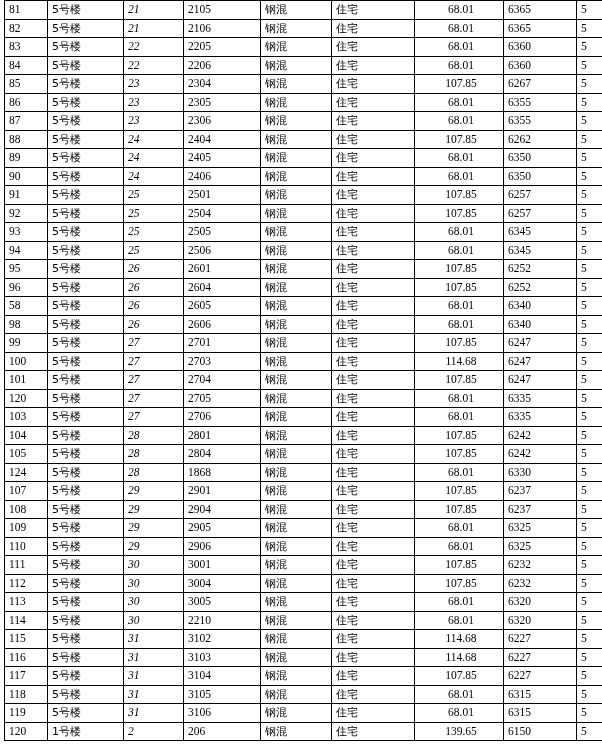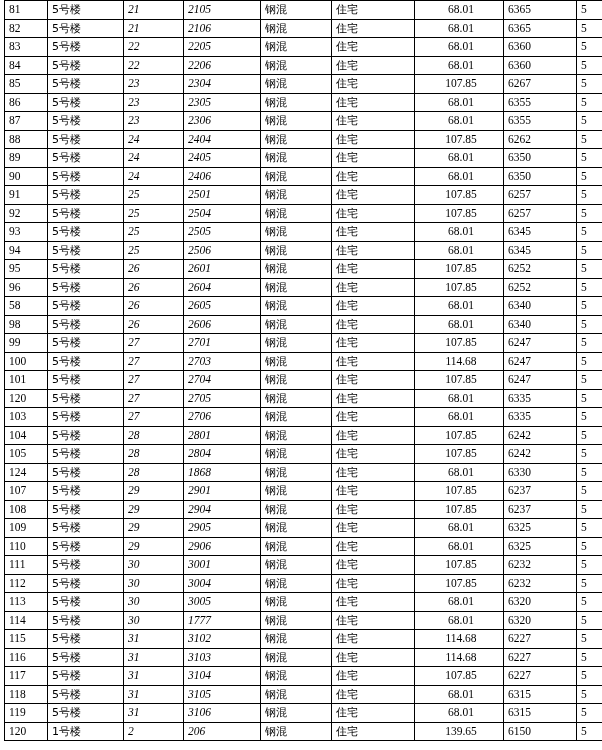--- a/index.html
+++ b/index.html
@@ -32,21 +32,21 @@
     padding: 0 0 0 4px;
     font-size: 11.5px;
     line-height: 17.5px;
     white-space: nowrap;
     overflow: hidden;
     vertical-align: middle;
   }
   td.c-no      { width: 38px; margin-top: 36px; }
   td.c-bldg    { width: 71px; }
   td.c-floor   { width: 55px; font-style: italic; }
-  td.c-room    { width: 72px; font-style: italic; }
+  td.c-room    { width: 72px; }
   td.c-struct  { width: 66px; }
   td.c-use     { width: 78px; }
   td.c-area    { width: 84px; text-align: center; padding-left: 16px; }
   td.c-code    { width: 68px; }
   td.c-last    { width: 57px; }
   .cjk {
     font-family: "DejaVu Sans", "Liberation Sans", sans-serif;
     font-size: 11px;
   }
   .num {
@@ -420,21 +420,21 @@
           <td class="c-struct"><span class="cjk">钢混</span></td>
           <td class="c-use"><span class="cjk">住宅</span></td>
           <td class="c-area"><span class="num">68.01</span></td>
           <td class="c-code"><span class="num">6320</span></td>
           <td class="c-last"><span class="num">5</span></td>
         </tr>
         <tr>
           <td class="c-no"><span class="num">114</span></td>
           <td class="c-bldg"><span class="cjk">5号楼</span></td>
           <td class="c-floor"><span class="num">30</span></td>
-          <td class="c-room"><span class="num">1777</span></td>
+          <td class="c-room"><span class="num">2210</span></td>
           <td class="c-struct"><span class="cjk">钢混</span></td>
           <td class="c-use"><span class="cjk">住宅</span></td>
           <td class="c-area"><span class="num">68.01</span></td>
           <td class="c-code"><span class="num">6320</span></td>
           <td class="c-last"><span class="num">5</span></td>
         </tr>
         <tr>
           <td class="c-no"><span class="num">115</span></td>
           <td class="c-bldg"><span class="cjk">5号楼</span></td>
           <td class="c-floor"><span class="num">31</span></td>

